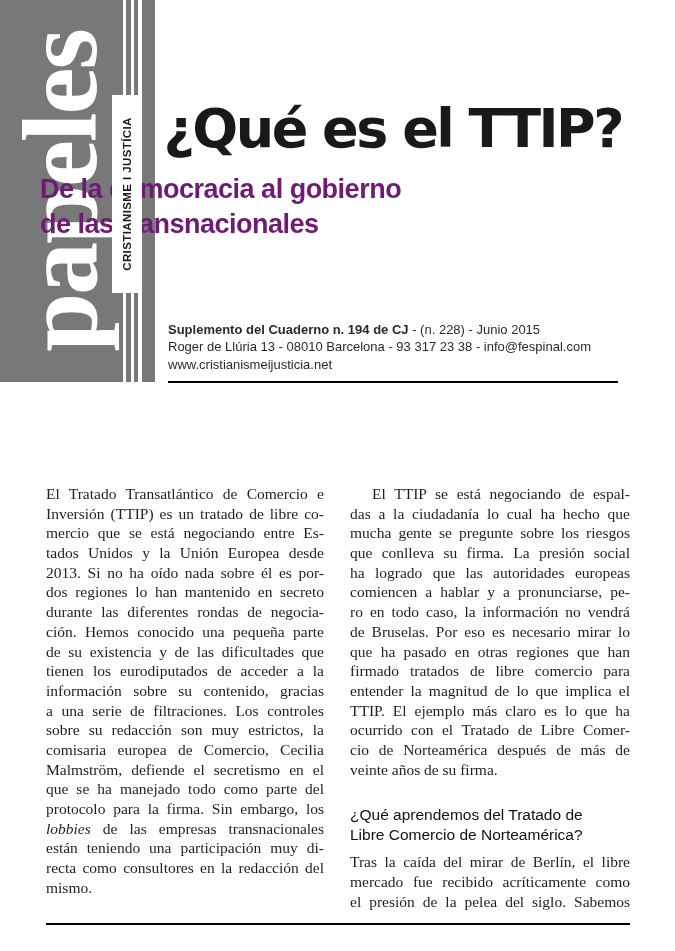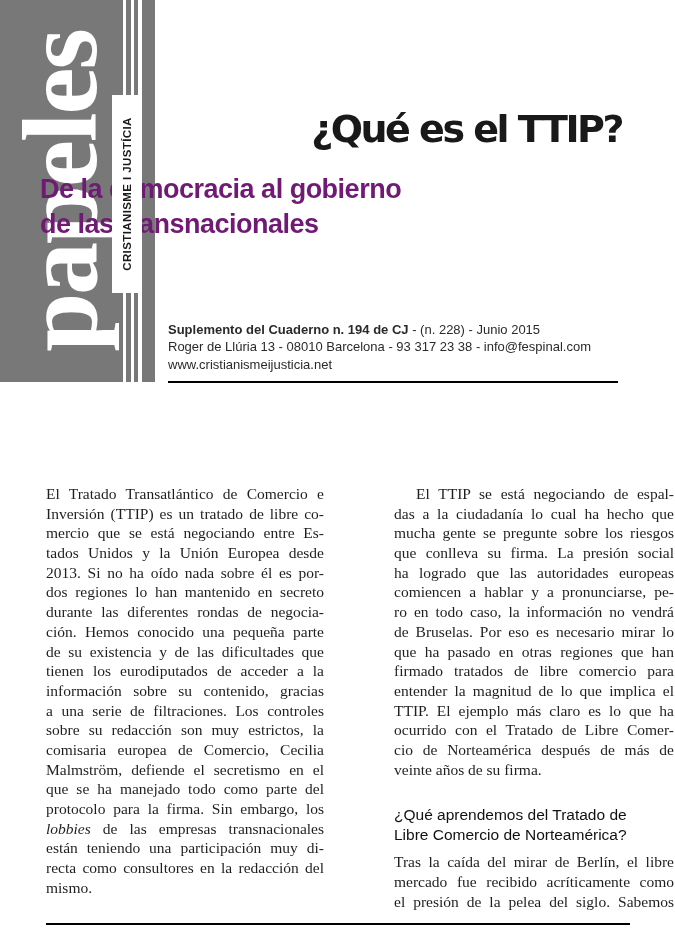--- a/index.html
+++ b/index.html
@@ -29,21 +29,21 @@
     position: absolute; left: 0; top: 0; width: 198px; height: 30px;
     transform-origin: 0 0; transform: rotate(-90deg) translateX(-198px);
     text-align: center; line-height: 30px;
     font-family: "Liberation Sans", sans-serif; font-weight: bold;
     font-size: 11.5px; letter-spacing: 0.4px; color: #1a1a1a; white-space: nowrap;
   }
   
   .title {
     position: absolute; left: 40px; top: 98px; width: 582px; margin: 0;
     text-align: right; font-family: "DejaVu Sans", sans-serif;
-    font-weight: bold; font-size: 38px; line-height: 62px;
+    font-weight: bold; font-size: 54px; line-height: 62px;
     letter-spacing: -2.5px; color: #191919; white-space: nowrap;
   }
   .subtitle {
     position: absolute; left: 40px; top: 172px; width: 580px;
     text-align: left; font-family: Liberation Sans, sans-serif;
     font-weight: bold; font-size: 27px; line-height: 35px;
     letter-spacing: -0.5px; color: #701a75;
   }
   .info {
     position: absolute; left: 168px; top: 321px; width: 452px;
@@ -54,21 +54,21 @@
   .rule { position: absolute; background: #000; height: 2px; }
   .rule-info { left: 168px; top: 381px; width: 450px; }
   .rule-bottom { left: 46px; top: 923px; width: 584px; }
   
   .col {
     position: absolute; top: 484px;
     font-family: "Liberation Serif", serif; font-size: 15.5px;
     color: #1f1f1f;
   }
   .col-left { left: 46px; width: 278px; }
-  .col-right { left: 350px; width: 280px; margin-left: 44px; }
+  .col-right { left: 350px; width: 280px; }
   .bodyline {
     text-align: justify; text-align-last: justify;
     line-height: 19.7px; height: 19.7px; overflow: hidden;
   }
   .bodyline.lastline { text-align: center; text-align-last: left; }
   .bodyline.indented { text-indent: 22px; }
   .bodyline .it { font-style: italic; }
   .col-heading {
     font-family: "Liberation Sans", sans-serif; font-weight: normal;
     font-size: 15.5px; line-height: 20px; height: 20px;

